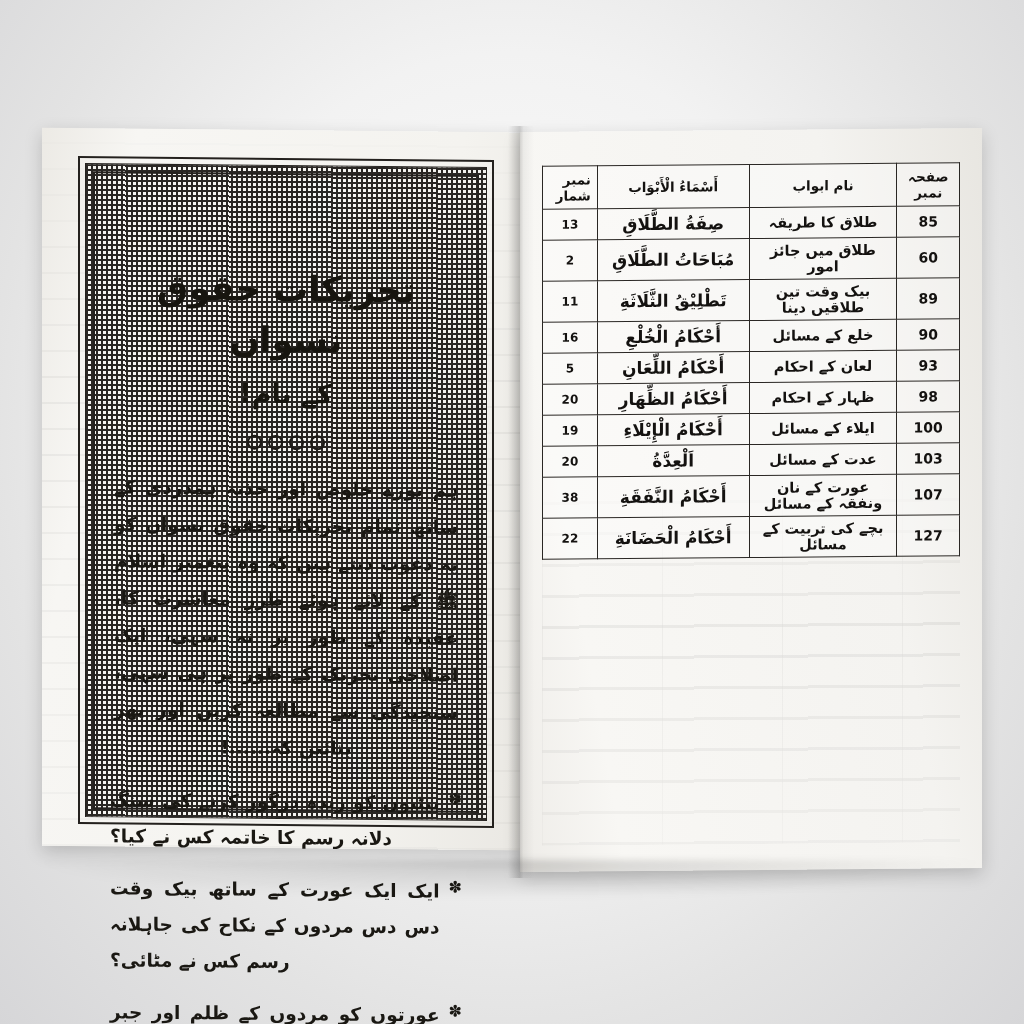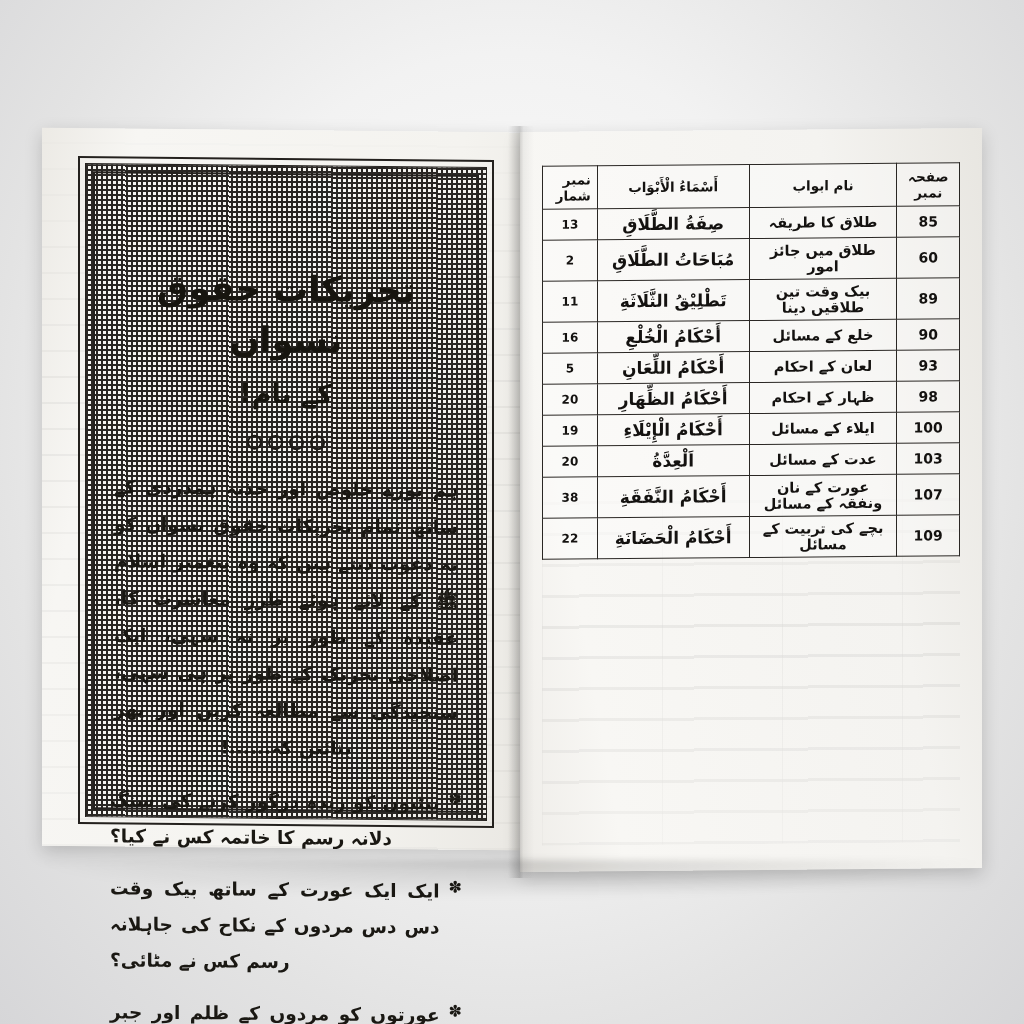--- a/index.html
+++ b/index.html
@@ -360,21 +360,21 @@
             </tr>
 
             <tr class="row">
               <td class="c-pg">107</td>
               <td class="c-ur">عورت کے نان ونفقہ کے مسائل</td>
               <td class="c-ar">أَحْكَامُ النَّفَقَةِ</td>
               <td class="c-no">38</td>
             </tr>
 
             <tr class="row">
-              <td class="c-pg">109</td>
+              <td class="c-pg">127</td>
               <td class="c-ur">بچے کی تربیت کے مسائل</td>
               <td class="c-ar">أَحْكَامُ الْحَضَانَةِ</td>
               <td class="c-no">22</td>
             </tr>
 
           </tbody>
         </table>
       </div>
     </div>
 

